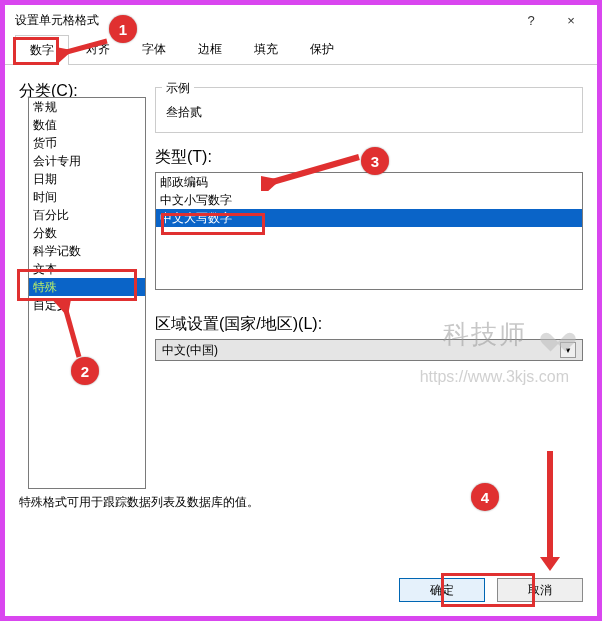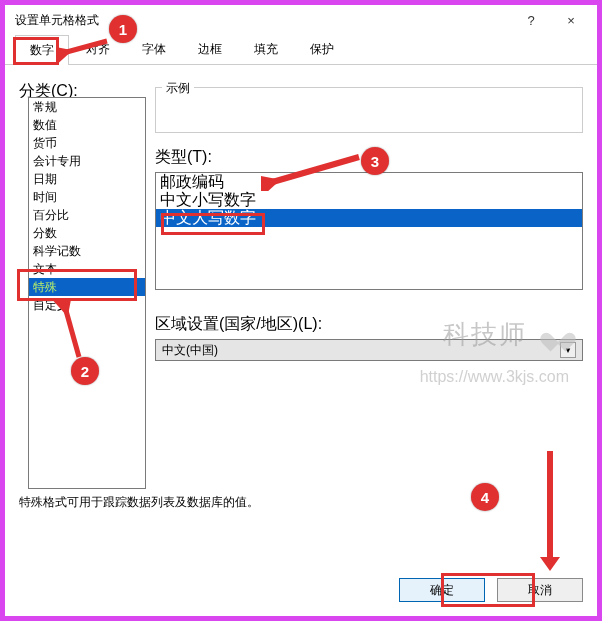--- a/index.html
+++ b/index.html
@@ -22,21 +22,21 @@
   .tab.active { border-color: #ccc; background: #fff; position: relative; top: 1px; }
   .content { position: absolute; top: 62px; left: 0; right: 0; bottom: 60px; padding: 14px; }
   .label { font-size: 16px; margin-bottom: 4px; }
   .cat-box { position: absolute; left: 14px; top: 30px; width: 118px; height: 392px; border: 1px solid #7a7a7a; background: #fff; overflow: hidden; margin-left: 9px; }
   .cat-item { padding: 1px 4px; font-size: 12px; line-height: 16px; cursor: pointer; }
   .cat-item.selected { background: #0a64c8; color: #bef264; }
   .right-area { position: absolute; left: 150px; top: 14px; right: 14px; }
   .sample-box { border: 1px solid #ccc; padding: 14px 10px 10px 10px; margin-top: 6px; position: relative; background: #fff; }
   .sample-label { position: absolute; top: -8px; left: 6px; background: #fff; padding: 0 4px; font-size: 12px; }
   .type-box { border: 1px solid #7a7a7a; height: 118px; background: #fff; overflow-y: auto; margin-top: 2px; }
-  .type-item { padding: 1px 4px; font-size: 16px; line-height: 16px; cursor: pointer; }
+  .type-item { padding: 1px 4px; font-size: 12px; line-height: 16px; cursor: pointer; }
   .type-item.selected { background: #0a64c8; color: #fff; }
   .locale-row { display: flex; align-items: center; margin-top: 2px; }
   .locale-select { flex: 1; height: 22px; border: 1px solid #7a7a7a; padding: 0 6px; font-size: 12px; display: flex; align-items: center; justify-content: space-between; background: #e5e5e5; }
   .locale-select .arrow { border: 1px solid #999; width: 16px; height: 16px; display: flex; align-items: center; justify-content: center; font-size: 9px; background: #efefef; }
   .desc { position: absolute; left: 14px; bottom: -10px; top: 427px; font-size: 12px; }
   .buttons { position: absolute; bottom: 14px; right: 14px; display: flex; gap: 12px; }
   .btn { width: 86px; height: 24px; border: 1px solid #8a8a8a; background: #efefef; font-size: 12px; display: flex; align-items: center; justify-content: center; cursor: pointer; }
   .btn.primary { border: 1px solid #0066b3; background: #e5f1fb; }
 
   
@@ -97,20 +97,21 @@
       <div class="cat-item">分数</div>
       <div class="cat-item">科学记数</div>
       <div class="cat-item">文本</div>
       <div class="cat-item selected">特殊</div>
       <div class="cat-item">自定义</div>
     </div>
 
     <div class="right-area">
       <div class="sample-box" style="height:46px;">
         <div class="sample-label">示例</div>
+        <div style="font-size:12px; margin-top:2px;">叁拾贰</div>
       </div>
 
       <div class="label" style="margin-top:14px;">类型(T):</div>
       <div class="type-box">
         <div class="type-item">邮政编码</div>
         <div class="type-item">中文小写数字</div>
         <div class="type-item selected">中文大写数字</div>
       </div>
 
       <div class="label" style="margin-top:24px;">区域设置(国家/地区)(L):</div>

